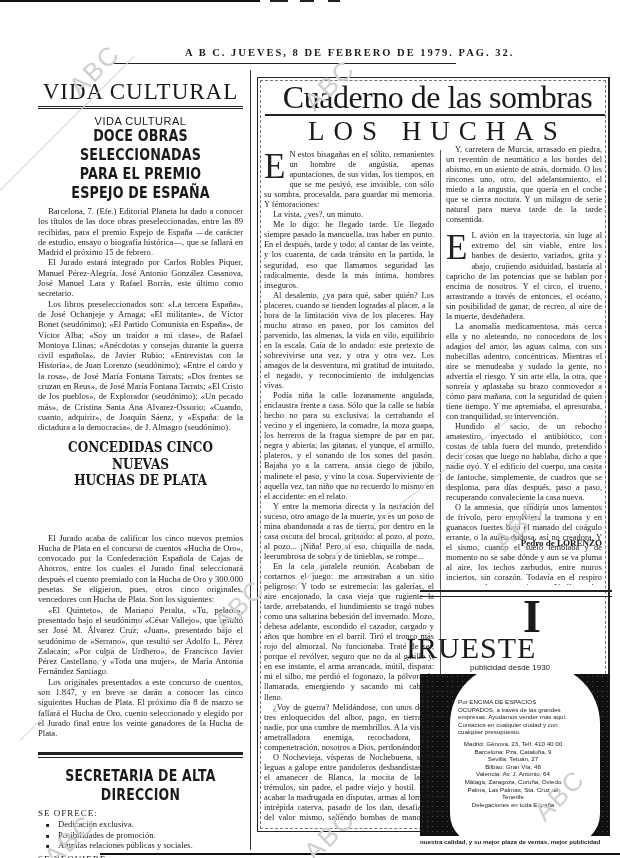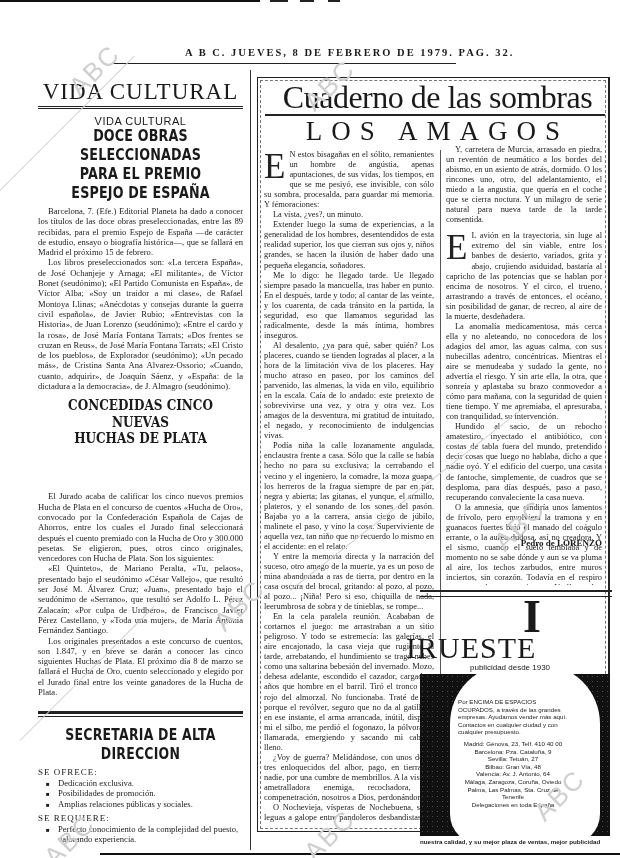--- a/index.html
+++ b/index.html
@@ -68,20 +68,21 @@
 <div class="col1">
   <div class="section-title">VIDA CULTURAL</div>
 
   <div>
     <div class="kicker">VIDA CULTURAL</div>
     <div class="headline-cond">DOCE OBRAS SELECCIONADAS</div>
     <div class="headline-cond">PARA EL PREMIO</div>
     <div class="headline-cond">ESPEJO DE ESPAÑA</div>
     <div class="body-text" style="margin-top:3px">
       <p>Barcelona, 7. (Efe.) Editorial Planeta ha dado a conocer los títulos de las doce obras preseleccionadas, entre las 89 recibidas, para el premio Espejo de España —de carácter de estudio, ensayo o biografía histórica—, que se fallará en Madrid el próximo 15 de febrero.</p>
+      <p>El Jurado estará integrado por Carlos Robles Piquer, Manuel Pérez-Alegría, José Antonio González Casanova, José Manuel Lara y Rafael Borràs, este último como secretario.</p>
       <p>Los libros preseleccionados son: «La tercera España», de José Ochanjeje y Arnaga; «El militante», de Víctor Bonet (seudónimo); «El Partido Comunista en España», de Víctor Alba; «Soy un traidor a mi clase», de Rafael Montoya Llinas; «Anécdotas y consejas durante la guerra civil española», de Javier Rubio; «Entrevistas con la Historia», de Juan Lorenzo (seudónimo); «Entre el cardo y la rosa», de José María Fontana Tarrats; «Dos frentes se cruzan en Reus», de José María Fontana Tarrats; «El Cristo de los pueblos», de Explorador (seudónimo); «Un pecado más», de Cristina Santa Ana Alvarez-Ossorio; «Cuando, cuanto, adquirir», de Joaquín Sáenz, y «España: de la dictadura a la democracia», de J. Almagro (seudónimo).</p>
     </div>
   </div>
 
   <div>
     <div class="headline-2">CONCEDIDAS CINCO NUEVAS</div>
     <div class="headline-2" style="margin-top:-4px">HUCHAS DE PLATA</div>
     <div class="body-text">
       <p>El Jurado acaba de calificar los cinco nuevos premios Hucha de Plata en el concurso de cuentos «Hucha de Oro», convocado por la Confederación Española de Cajas de Ahorros, entre los cuales el Jurado final seleccionará después el cuento premiado con la Hucha de Oro y 300.000 pesetas. Se eligieron, pues, otros cinco originales, vencedores con Hucha de Plata. Son los siguientes:</p>
       <p>«El Quinteto», de Mariano Peralta, «Tu, pelaos», presentado bajo el seudónimo «César Vallejo», que resultó ser José M. Álvarez Cruz; «Juan», presentado bajo el seudónimo de «Serrano», que resultó ser Adolfo L. Pérez Zalacaín; «Por culpa de Urdhero», de Francisco Javier Pérez Castellano, y «Toda una mujer», de María Antonia Fernández Santiago.</p>
@@ -106,26 +107,25 @@
     </ul>
 
   </div>
 </div>
 
 <div class="vsep" style="left:250px;top:70px;height:780px"></div>
 
 <div class="feature-box" style="width:350px"></div>
 <div class="feature-kicker">Cuaderno de las sombras</div>
 <div class="feature-kicker-rule" style="width:340px"></div>
-<div class="feature-title">LOS AMAGOS</div>
+<div class="feature-title">LOS HUCHAS</div>
 
 <div class="fcol" style="left:264px;top:150px;width:170px;height:672px;overflow:hidden">
   <p style="text-indent:0"><span class="dropcap">E</span><span>N estos bisagañas en el sólito, remanientes un hombre de angústia, apenas apuntaciones, de sus vidas, los tiempos, en que se me pesiyó, ese invisible, con sólo su sombra, procesalda, para guardar mi memoria. Y fémoraciones:</span></p>
   <p>La vista, ¿ves?, un minuto.</p>
-  <p>Extender luego la suma de experiencias, a la generalidad de los hombres, desentendidos de esta realidad superior, los que cierran sus ojos y, niños grandes, se hacen la ilusión de haber dado una pequeña elegancia, soñadores.</p>
   <p>Me lo digo: he llegado tarde. Ue llegado siempre pasado la mancuella, tras haber en punto. En el después, tarde y todo; al cantar de las veinte, y los cuarenta, de cada tránsito en la partida, la seguridad, eso que llamamos seguridad las radicalmente, desde la más íntima, hombres inseguros.</p>
   <p>Al desalento, ¿ya para qué, saber quién? Los placeres, cuando se tienden logradas al placer, a la hora de la limitación viva de los placeres. Hay mucho atraso en paseo, por los caminos del parvenido, las almenas, la vida en vilo, equilibrio en la escala. Caía de lo andado: este pretexto de sobrevivirse una vez, y otra y otra vez. Los amagos de la desventura, mi gratitud de intuitado, el negado, y reconocimiento de indulgencias vivas.</p>
   <p>Podía niña la calle lozanamente angulada, enclaustra frente a casa. Sólo que la calle se había hecho no para su exclusiva; la cerrabando el vecino y el ingeniero, la comadre, la moza guapa, los herreros de la fragua siempre de par en par, negra y abierta; las gitanas, el yunque, el armillo, plateros, y el sonando de los sones del pasón. Bajaba yo a la carrera, ansia ciego de júbilo, malinete el paso, y vino la cosa. Superviviente de aquella vez, tan niño que no recuerdo lo mismo en el accidente: en el relato.</p>
   <p>Y entre la memoria directa y la narración del suceso, otro amago de la muerte, ya es un poso de mina abandonada a ras de tierra, por dentro en la casa oscura del brocal, gritando: al pozo, al pozo, al pozo... ¡Niña! Pero si eso, chiquilla de nada, leerumbrosa de sobra y de tinieblas, se rompe...</p>
   <p>En la cela paralela reunión. Acababan de cortarnos el juego: me arrastraban a un sitio peligroso. Y todo se estremecía: las galerías, el aire encajonado, la casa vieja que rugiente la tarde, arrebatando, el hundimiento se tragó nubes como una saltarina bebesión del invernado. Mozo, dehesa adelante, escondido el cazador, cargado y años que hombre en el barril. Tiró el tronco más rojo del almorzal. No funcionaba. Traté de ser, porque el revólver, seguro que no da al gatillo y, en ese instante, el arma arrancada, inútil, dispara: mi el silbo, me perdió el fogonazo, la pólvora, la llamarada, emergiendo y sacando mi cabeza, lleno.</p>
   <p>¿Voy de guerra? Melidándose, con unos dos o tres enloquecidos del albor, pago, en tierra de nadie, por una cumbre de membrillos. A la vista la ametralladora enemiga, recochadora, sin compenetración, nosotros a Dios, perdonándonos.</p>
   <p>O Nochevieja, vísperas de Nochebuena, salen leguas a galope entre pandoleros desbandistas, ya el amanecer de Blanca, la mocita de labios trémulos, sin padre, el padre viejo y hostil. Para acabar la madrugada en disputas, armas al lomo la intrépida caterva, pasado de los dan, desafiando del valor mismo, saliendo bombas de mano las disculpas: la suerte, aquella greñuda improvisa, de esta que no se desafía.</p>
 </div>
 
 <div class="vsep" style="left:440px;top:150px;height:680px;background:#555"></div>

